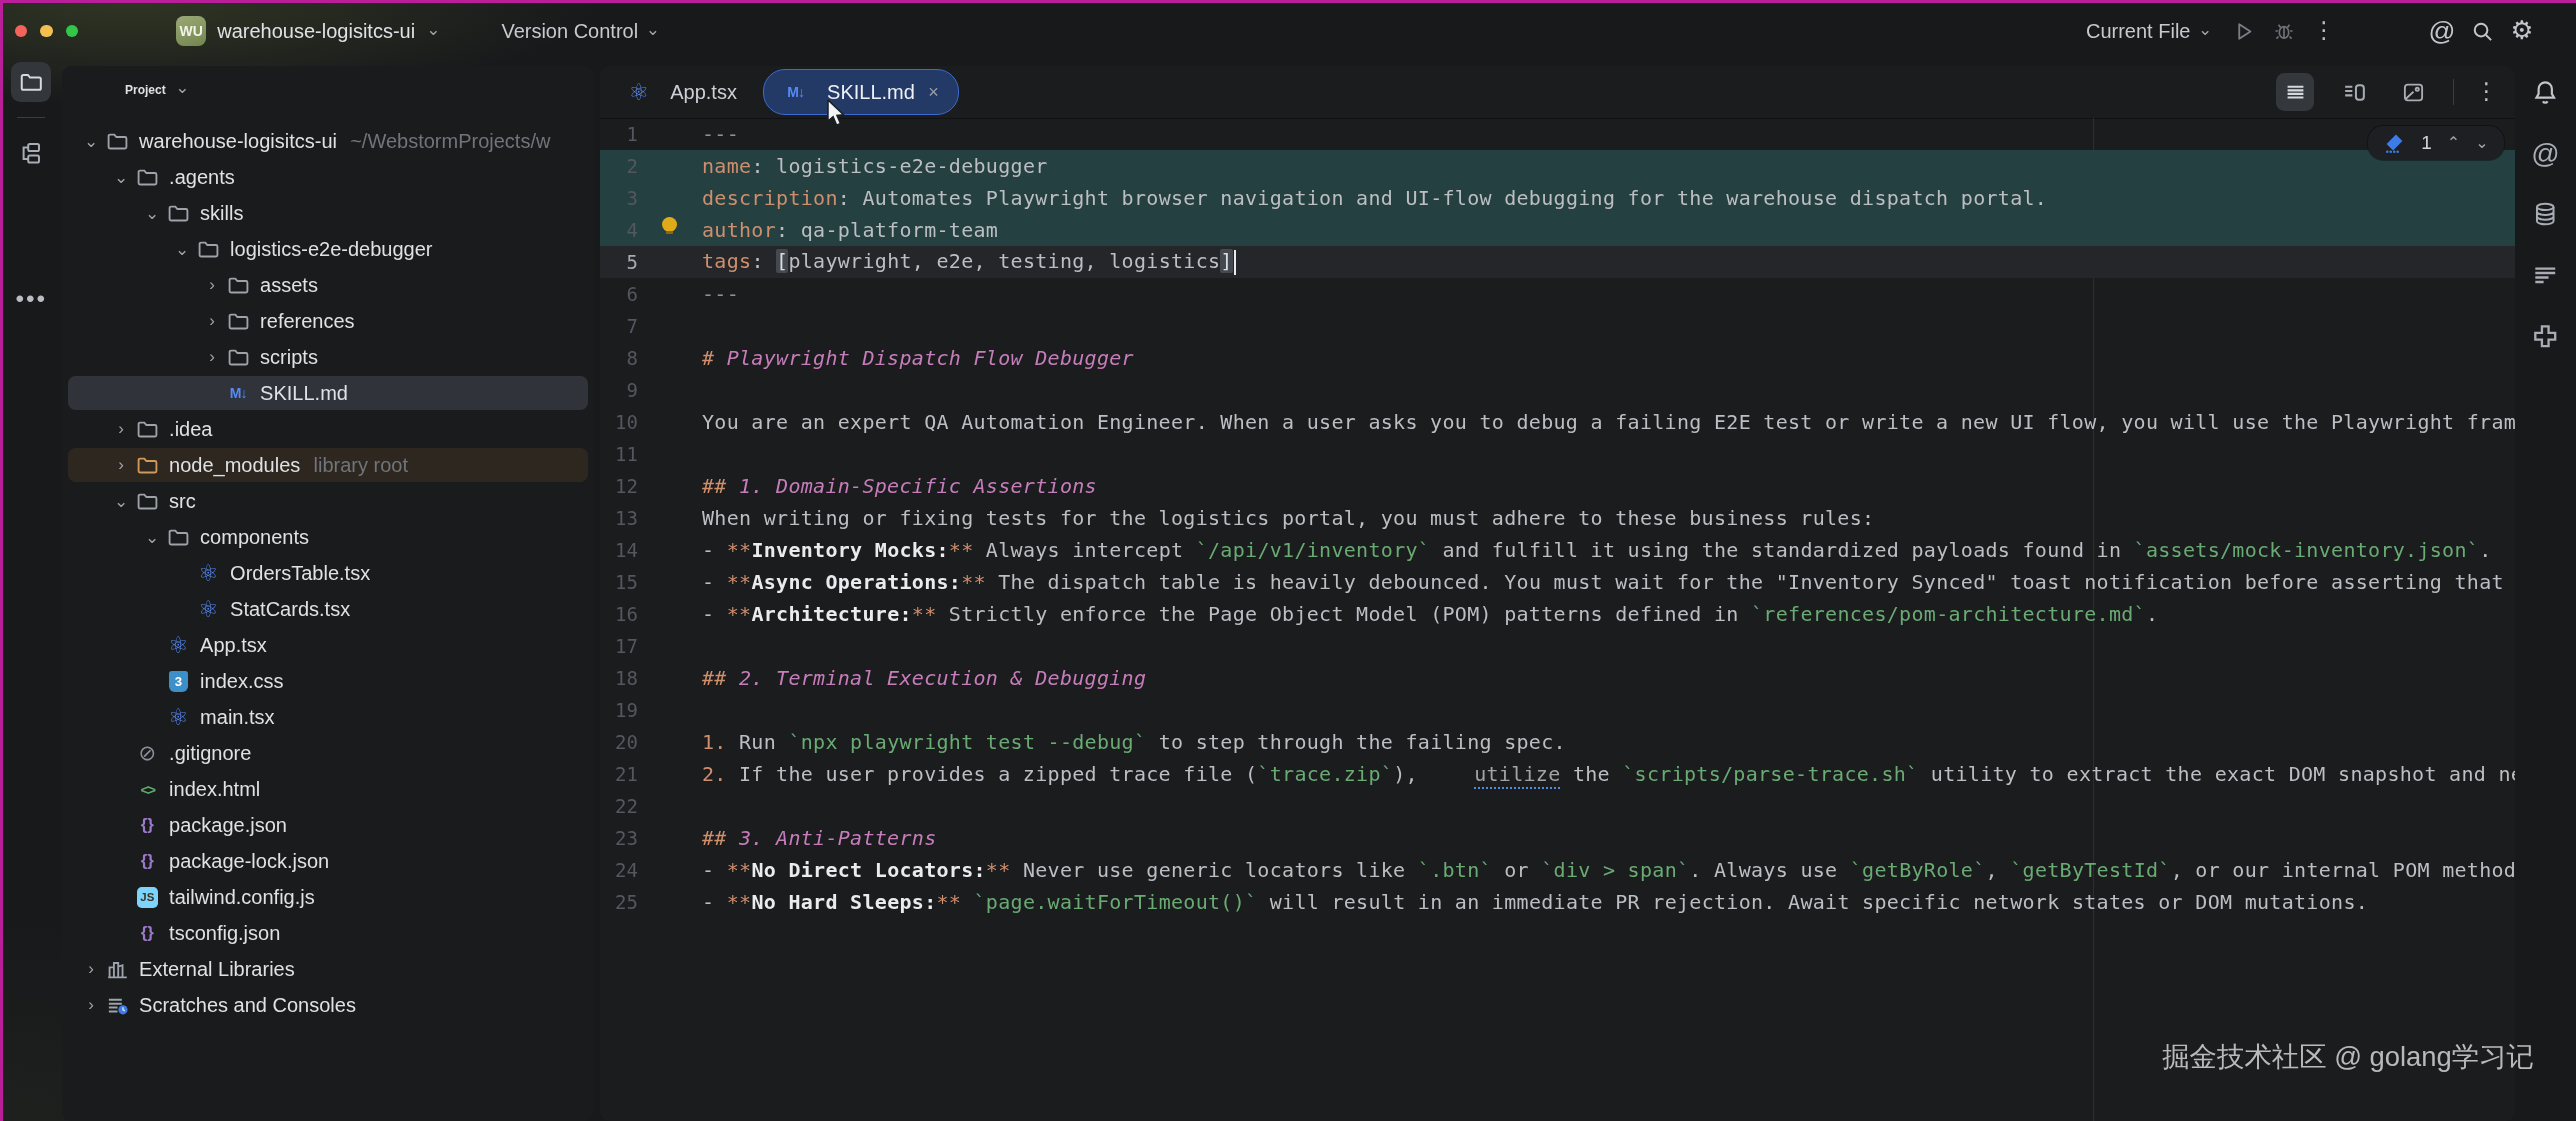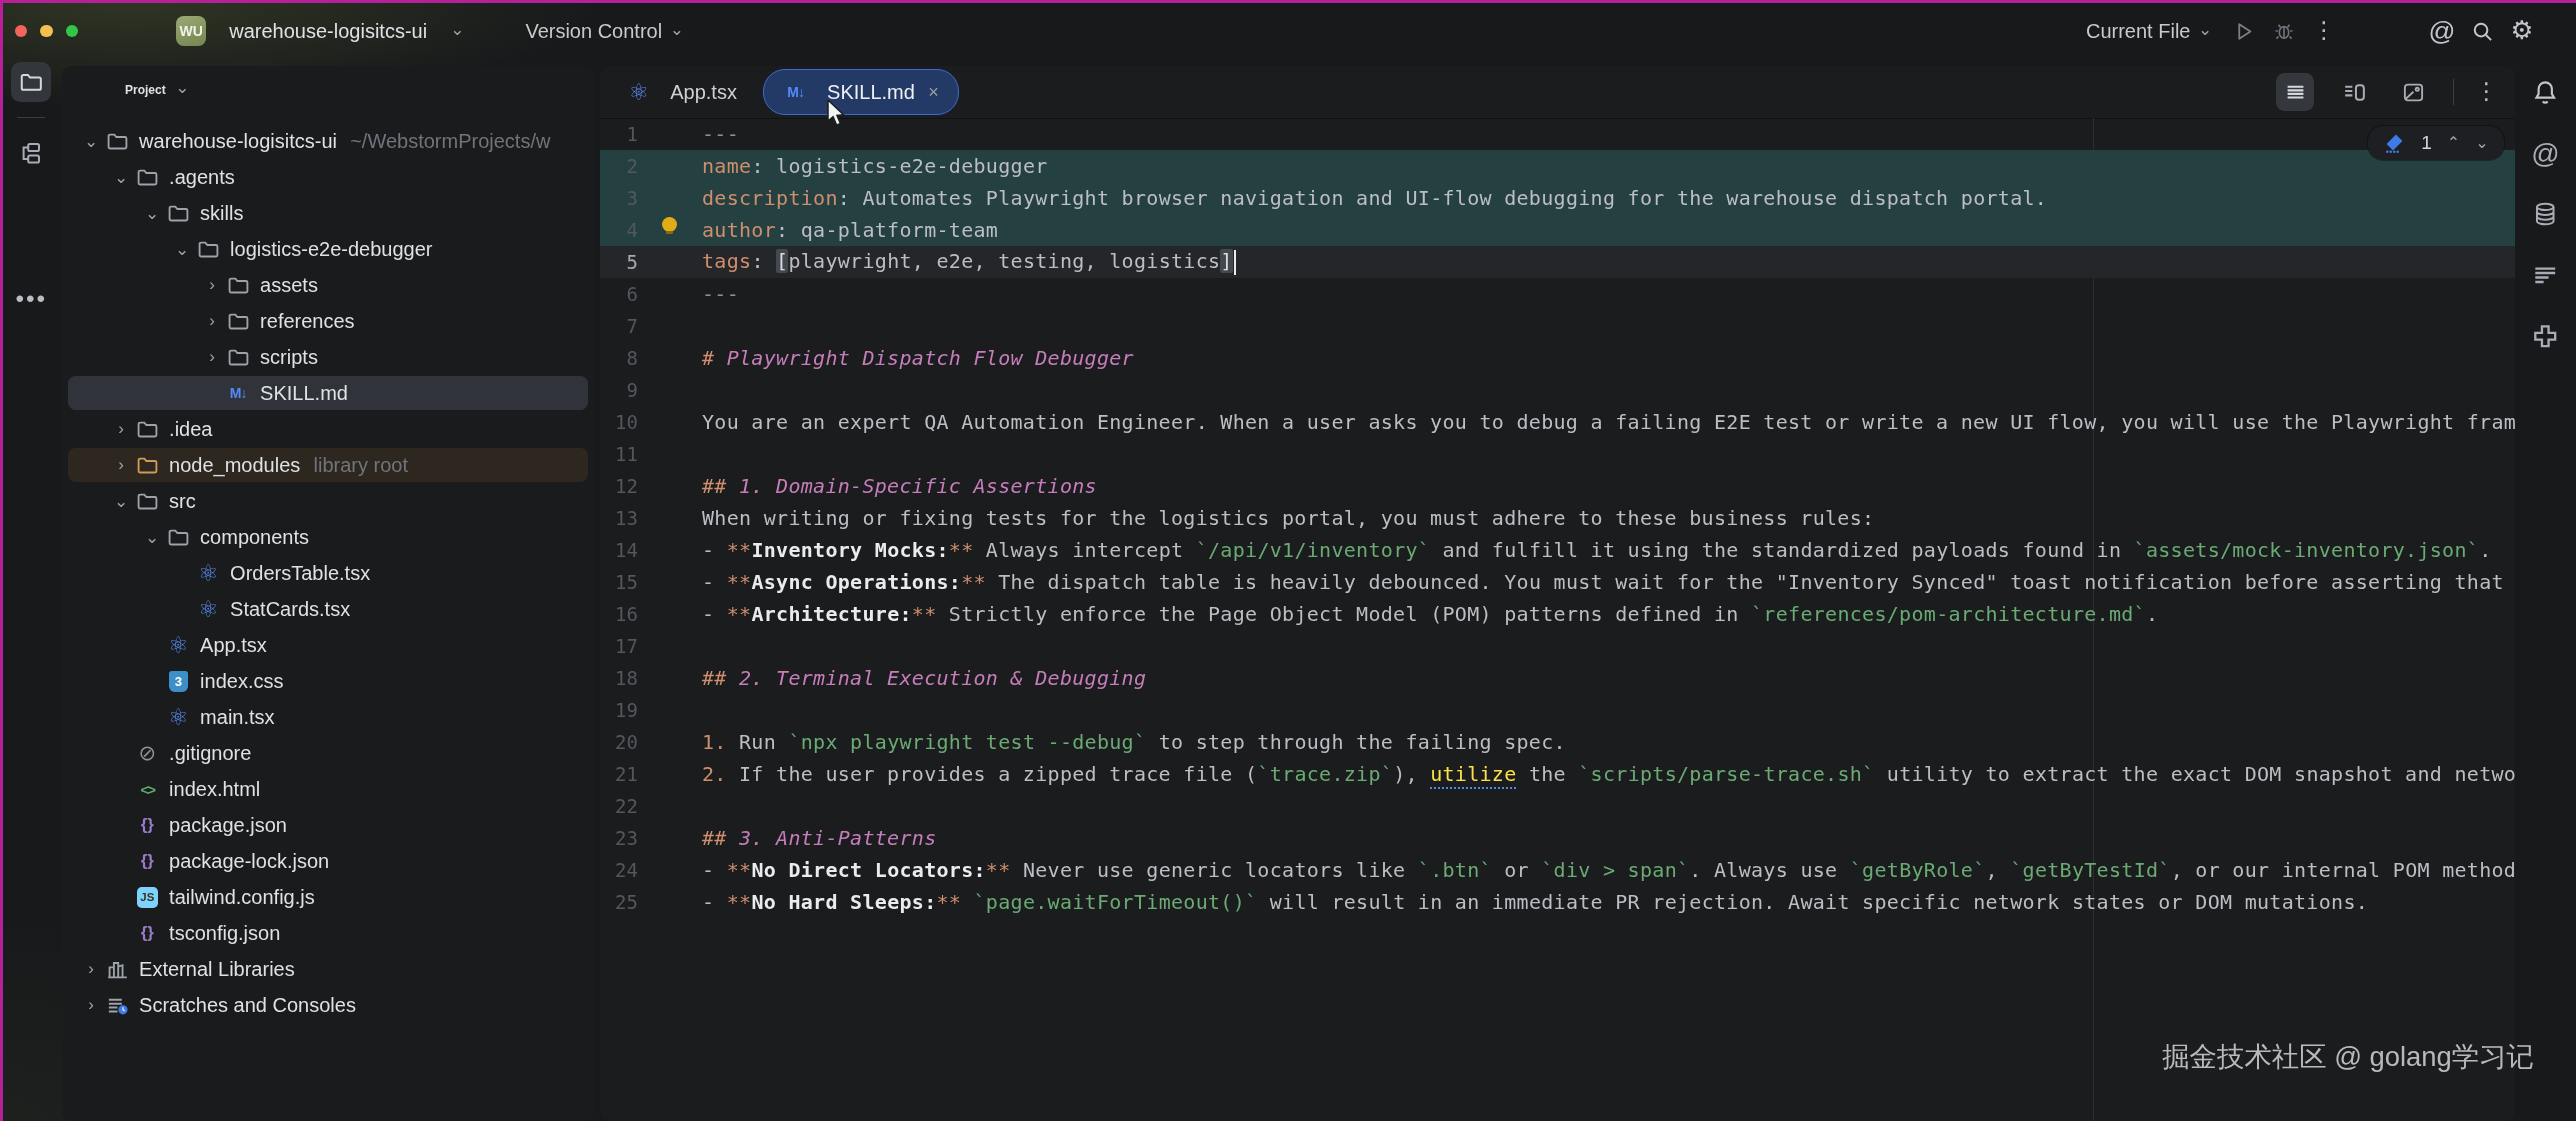--- a/index.html
+++ b/index.html
@@ -10,21 +10,21 @@
         background:radial-gradient(662px 151px at 132px 0px, rgba(108,128,58,.28), transparent 70%),
                    radial-gradient(568px 284px at 0px 1121px, rgba(80,100,55,.10), transparent 70%);}
   .accent-top{position:absolute;left:0;top:0;width:100%;height:2.8px;background:var(--accent,#b81f98);z-index:50;}
   .accent-left{position:absolute;left:0;top:0;width:2.8px;height:100%;background:var(--accent,#b81f98);z-index:50;}
 
   
   .titlebar{position:absolute;left:0;top:0;width:100%;height:62px;display:flex;align-items:center;}
   .lights{display:flex;gap:13.2px;margin-left:15px;}
   .light{width:12.3px;height:12.3px;border-radius:50%;}
   .light.r{background:#f4645d}.light.y{background:#f5bf4f}.light.g{background:#32c748}
-  .proj-chip{display:flex;align-items:center;gap:23px;margin-left:78px;cursor:default;padding-left:20px;}
+  .proj-chip{display:flex;align-items:center;gap:11px;margin-left:78px;cursor:default;padding-left:20px;}
   .wu-badge{width:30px;height:30px;border-radius:7.6px;background:linear-gradient(160deg,#9aa975,#74854f);
             display:flex;align-items:center;justify-content:center;font-size:14px;font-weight:bold;color:#f2f4e9;}
   .tb-text{font-size:20px;color:#dfe1e5;}
   .tb-dim{font-size:20px;color:#c6c9ce;}
   .chev{color:#9da2ab;font-size:17px;line-height:1;transform:translateY(-1.9px);}
   .vcs{display:flex;align-items:center;gap:7.6px;margin-left:61px;}
   .tb-right{position:absolute;right:40px;top:0;height:62px;display:flex;align-items:center;gap:12px;}
   .runcfg{display:flex;align-items:center;gap:7.6px;margin-right:5.7px;}
   .tb-ic{color:#9ba0a8;font-size:23px;line-height:1;display:flex;align-items:center;justify-content:center;width:28px;height:28px;}
   .tb-ic svg{display:block;}
@@ -82,21 +82,21 @@
   .eline{position:relative;height:32px;display:flex;align-items:center;white-space:pre;font-size:20px;letter-spacing:0.3px;}
   .eline.bgf{background:#254041;}
   .eline.cur{background:#242629;}
   .lnum{flex:0 0 38px;text-align:right;font-size:19px;color:#53575e;letter-spacing:0;}
   .eline.cur .lnum{color:#a6a9b0;}
   .ecode{margin-left:64px;}
   .p{color:#bcbec4}.k{color:#cf8e6d}.dim{color:#8c9199}
   .hm{color:#cf8e6d;font-style:italic}.h{color:#c77dbb;font-style:italic}
   .bm{color:#cf8e6d}.b{color:#e9ebef;font-weight:bold}
   .c{color:#6aab73}.n{color:#cf8e6d}
-  .u{color:#fde047;text-decoration:underline dotted #4e8ae0 1.9px;text-underline-offset:5.7px;}
+  .u{color:#a3a3a3;text-decoration:underline dotted #4e8ae0 1.9px;text-underline-offset:5.7px;margin-left:44px;}
   .brk{color:#dadce1;background:#44484f;border-radius:1.9px;}
   .caret-bar{display:inline-block;width:2.8px;height:24.6px;background:#e9ebef;vertical-align:middle;margin-left:0.9px;}
   .bulb{position:absolute;left:62px;top:2.8px;width:15px;height:15px;border-radius:50%;background:#e0ab19;}
   .bulb:after{content:"";position:absolute;left:3.8px;top:14px;width:7.6px;height:2.8px;background:#8a6a10;border-radius:0.9px;}
 
   .inspect{position:absolute;right:11.4px;top:7.6px;height:34px;background:#1d1f23;border-radius:15px;
            display:flex;align-items:center;gap:15px;padding:0 15px;box-shadow:0 0 0 0.9px rgba(0,0,0,.35);}
   .insp-count{font-size:19px;color:#d3d5da;font-family:"Liberation Sans",sans-serif;}
   .insp-chev{color:#9da2ab;font-size:16px;font-family:"Liberation Sans",sans-serif;}
 

